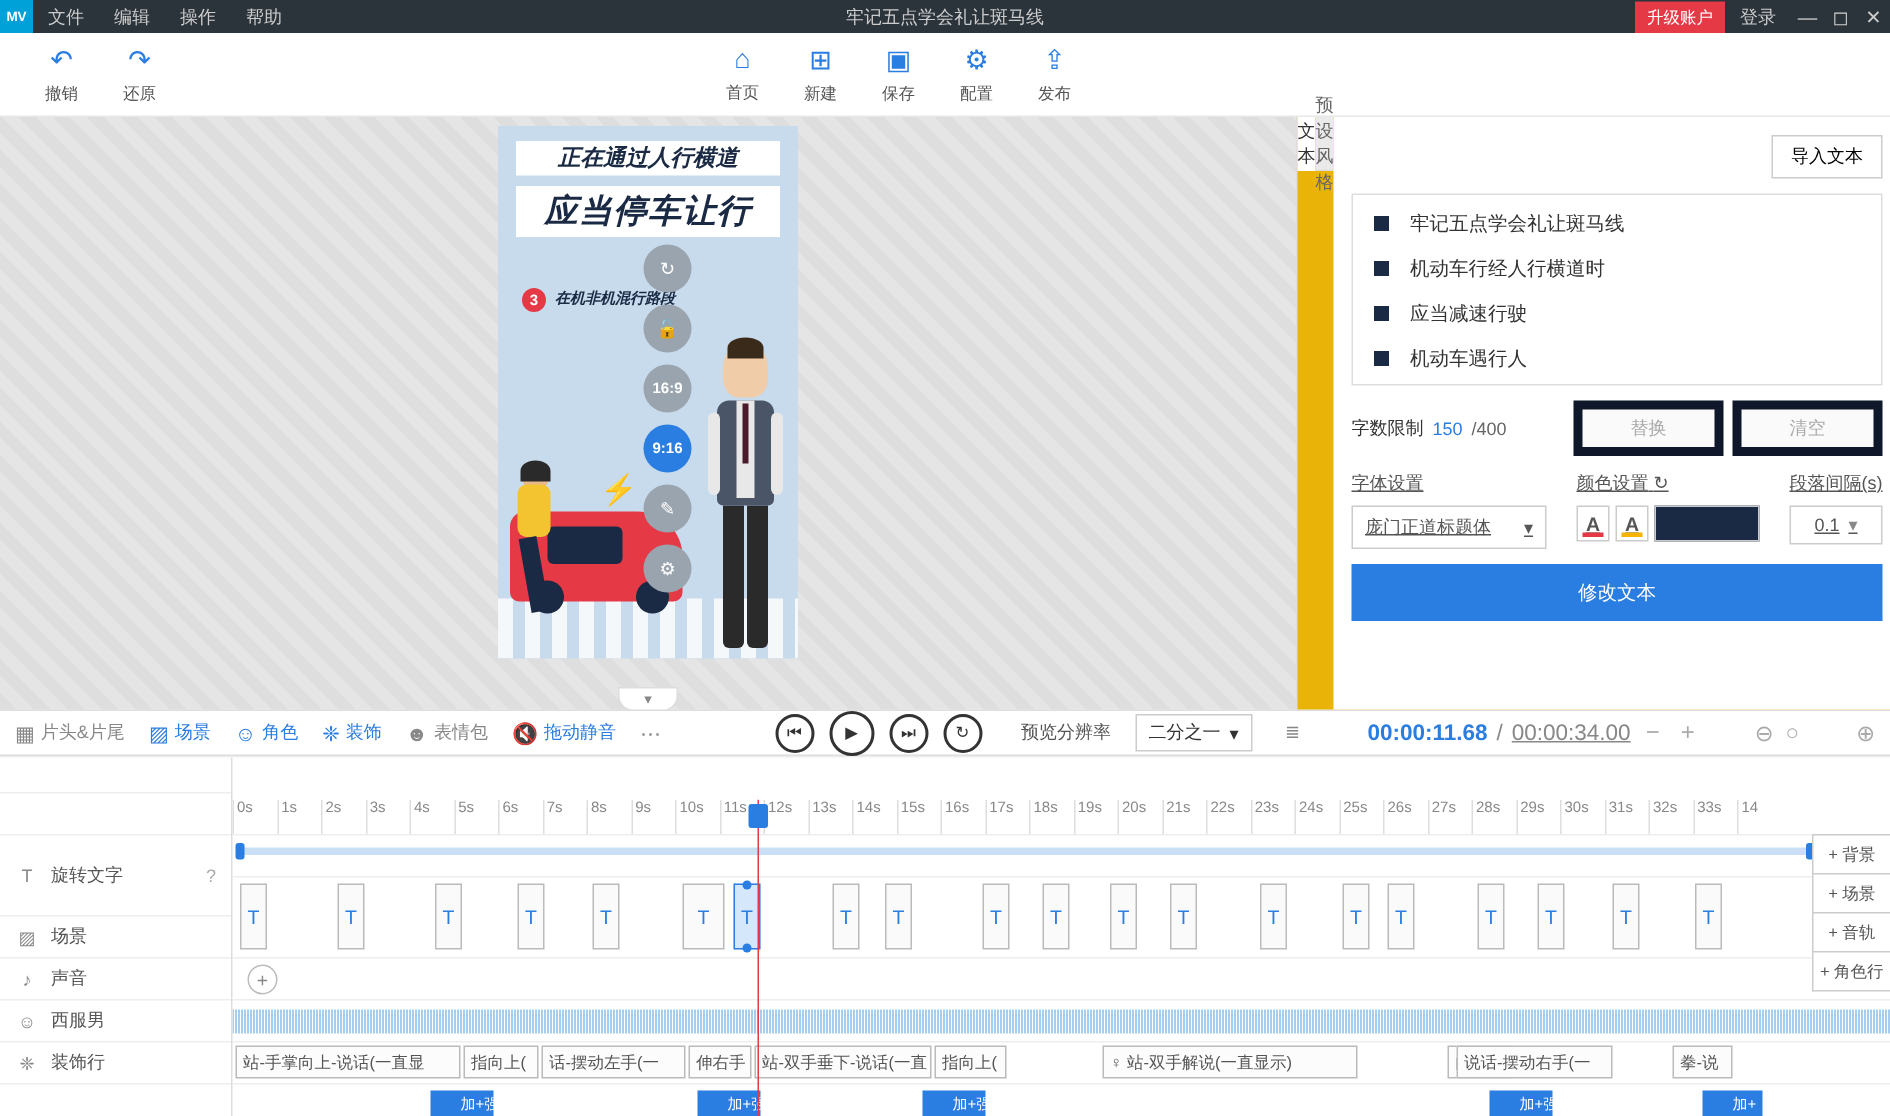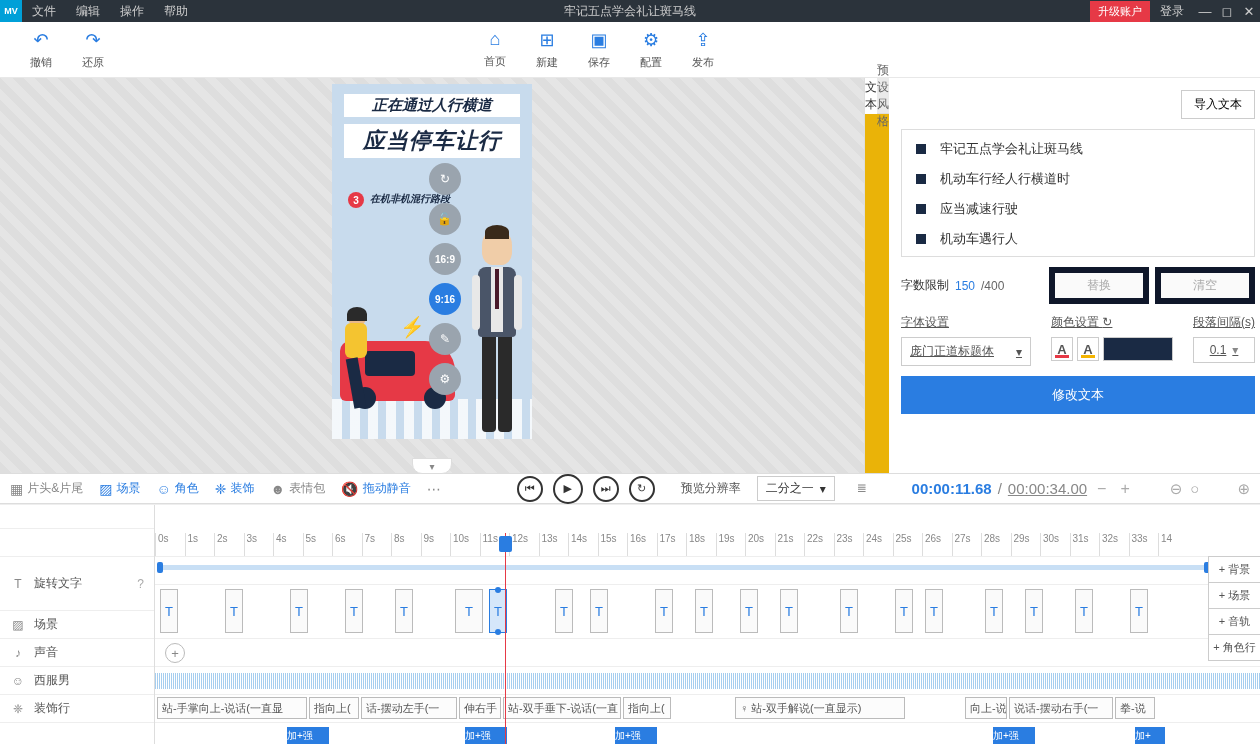--- a/index.html
+++ b/index.html
@@ -111,21 +111,21 @@
 .track { height: 28px; border-bottom: 1px solid #eee; position: relative; }
 .track.tall { height: 54px; }
 .track .clip { position: absolute; top: 4px; height: 44px; border: 1px solid #bbb; background: #fafafa; display: flex; align-items: center; justify-content: center; color: #2a7de1; font-size: 13px; }
 .track .clip.sel { background:#d5e7fa; border-color:#2a7de1; }
 .track .clip.sel::before, .track .clip.sel::after { content:""; position:absolute; width:6px; height:6px; background:#2a7de1; border-radius:50%; }
 .track .clip.sel::before { top:-3px; left:50%; margin-left:-3px; }
 .track .clip.sel::after { bottom:-3px; left:50%; margin-left:-3px; }
 .track .add { position:absolute; left:10px; top:4px; width:20px; height:20px; border:1px solid #bbb; border-radius:50%; display:flex; align-items:center; justify-content:center; color:#888; font-size:13px; }
 .track .wave { position:absolute; left:0; right:0; top:6px; height:16px; background: repeating-linear-gradient(90deg,#7fb8e8 0,#7fb8e8 1px,transparent 1px,transparent 2px); opacity:0.7; }
 .track .seg { position:absolute; top:2px; height:22px; border:1px solid #bbb; background:#fcfcfc; font-size:11px; color:#555; padding:3px 4px; white-space:nowrap; overflow:hidden; }
-.track .deco { position:absolute; top:4px; height:18px; background:#2a7de1; color:#fff; font-size:10px; padding:2px 0; white-space:nowrap; }
+.track .deco { position:absolute; top:4px; height:18px; background:#2a7de1; color:#fff; font-size:10px; padding:2px 20px; white-space:nowrap; }
 .side-tabs { position:absolute; right:0; top:556px; width:52px; }
 .side-tabs .st { height:27px; border:1px solid #ccc; border-right:none; background:#fff; display:flex; align-items:center; justify-content:center; font-size:11px; color:#555; gap:2px; cursor:pointer; margin-bottom:-1px; }
 .lico { width:16px; text-align:center; color:#888; }
 </style>
 </head>
 <body>
 
 <div class="titlebar">
   <div class="logo">MV</div>
   <div class="menu">
@@ -439,21 +439,21 @@
       </div>
     <div class="track" id="manTrack">
         <div class="seg" style="left: 2px; width: 150px;">站-手掌向上-说话(一直显</div>
         <div class="seg" style="left: 154px; width: 50px;">指向上(</div>
         <div class="seg" style="left: 206px; width: 96px;">话-摆动左手(一</div>
         <div class="seg" style="left: 304px; width: 42px;">伸右手</div>
         <div class="seg" style="left: 348px; width: 118px;">站-双手垂下-说话(一直</div>
         <div class="seg" style="left: 468px; width: 48px;">指向上(</div>
         <div class="seg" style="left: 580px; width: 170px;">♀  站-双手解说(一直显示)</div>
         <div class="seg" style="left: 810px; width: 42px;">向上-说</div>
-        <div class="seg" style="left: 854px; width: 104px;">说话-摆动右手(一</div>
+        <div class="seg" style="left: 816px; width: 104px;">说话-摆动右手(一</div>
         <div class="seg" style="left: 960px; width: 40px;">拳-说</div>
       </div>
     <div class="track" id="decoTrack">
         <div class="deco" style="left: 132px; width: 42px;">加+强</div>
         <div class="deco" style="left: 310px; width: 42px;">加+强</div>
         <div class="deco" style="left: 460px; width: 42px;">加+强</div>
         <div class="deco" style="left: 838px; width: 42px;">加+强</div>
         <div class="deco" style="left: 980px; width: 30px;">加+</div>
       </div>
   </div>

